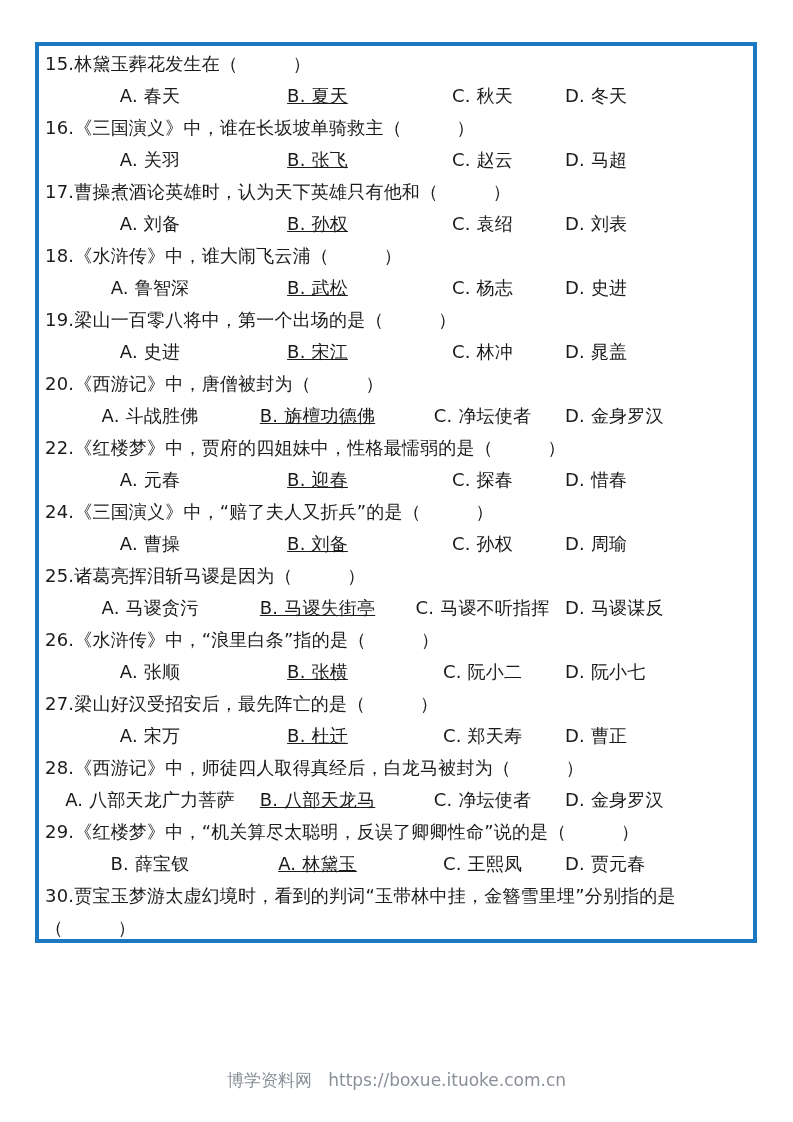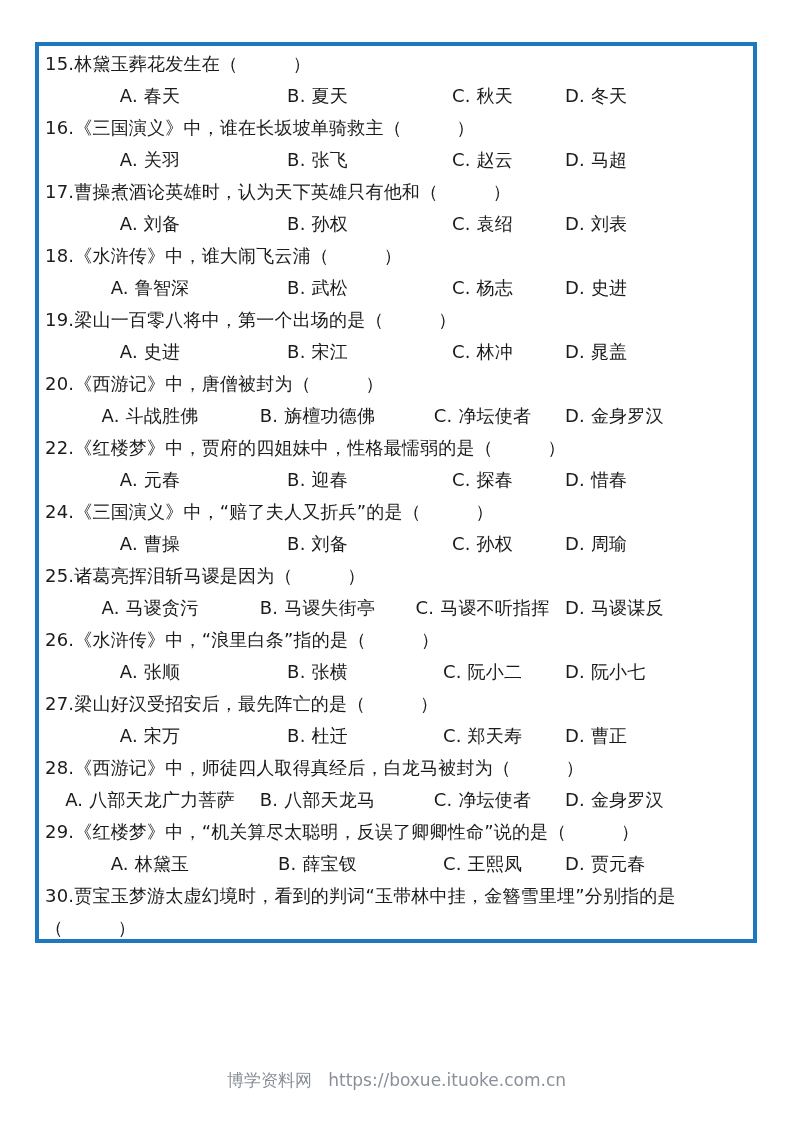--- a/index.html
+++ b/index.html
@@ -36,21 +36,21 @@
   }
   .q-options {
     display: flex;
     padding-left: 20px;
     font-size: 18px;
     line-height: 32px;
     color: #1b1b1b;
   }
   .opt { white-space: nowrap; letter-spacing: 0.2px; text-align: center; }
   .opt:nth-child(1) { min-width: 170px; }
-  .opt:nth-child(2) { min-width: 165px; }
+  .opt:nth-child(2) { min-width: 165px; text-decoration: underline; }
   .opt:nth-child(3) { min-width: 165px; }
   .opt:nth-child(4) { min-width: 10px; }
   .footer {
     position: absolute;
     top: 1068px;
     left: 0;
     width: 100%;
     text-align: center;
     font-size: 17px;
     line-height: 24px;
@@ -186,22 +186,22 @@
             <span class="opt">A. 八部天龙广力菩萨</span>
             <span class="opt">B. 八部天龙马</span>
             <span class="opt">C. 净坛使者</span>
             <span class="opt">D. 金身罗汉</span>
           </div>
   </div>
 
   <div class="question">
     <div class="q-text">29.《红楼梦》中，“机关算尽太聪明，反误了卿卿性命”说的是（　　　）</div>
     <div class="q-options">
+            <span class="opt">B. 薛宝钗</span>
             <span class="opt">A. 林黛玉</span>
-            <span class="opt">B. 薛宝钗</span>
             <span class="opt">C. 王熙凤</span>
             <span class="opt">D. 贾元春</span>
           </div>
   </div>
 
   <div class="question">
     <div class="q-text">30.贾宝玉梦游太虚幻境时，看到的判词“玉带林中挂，金簪雪里埋”分别指的是 （　　　）</div>
 
   </div>
 </div>

